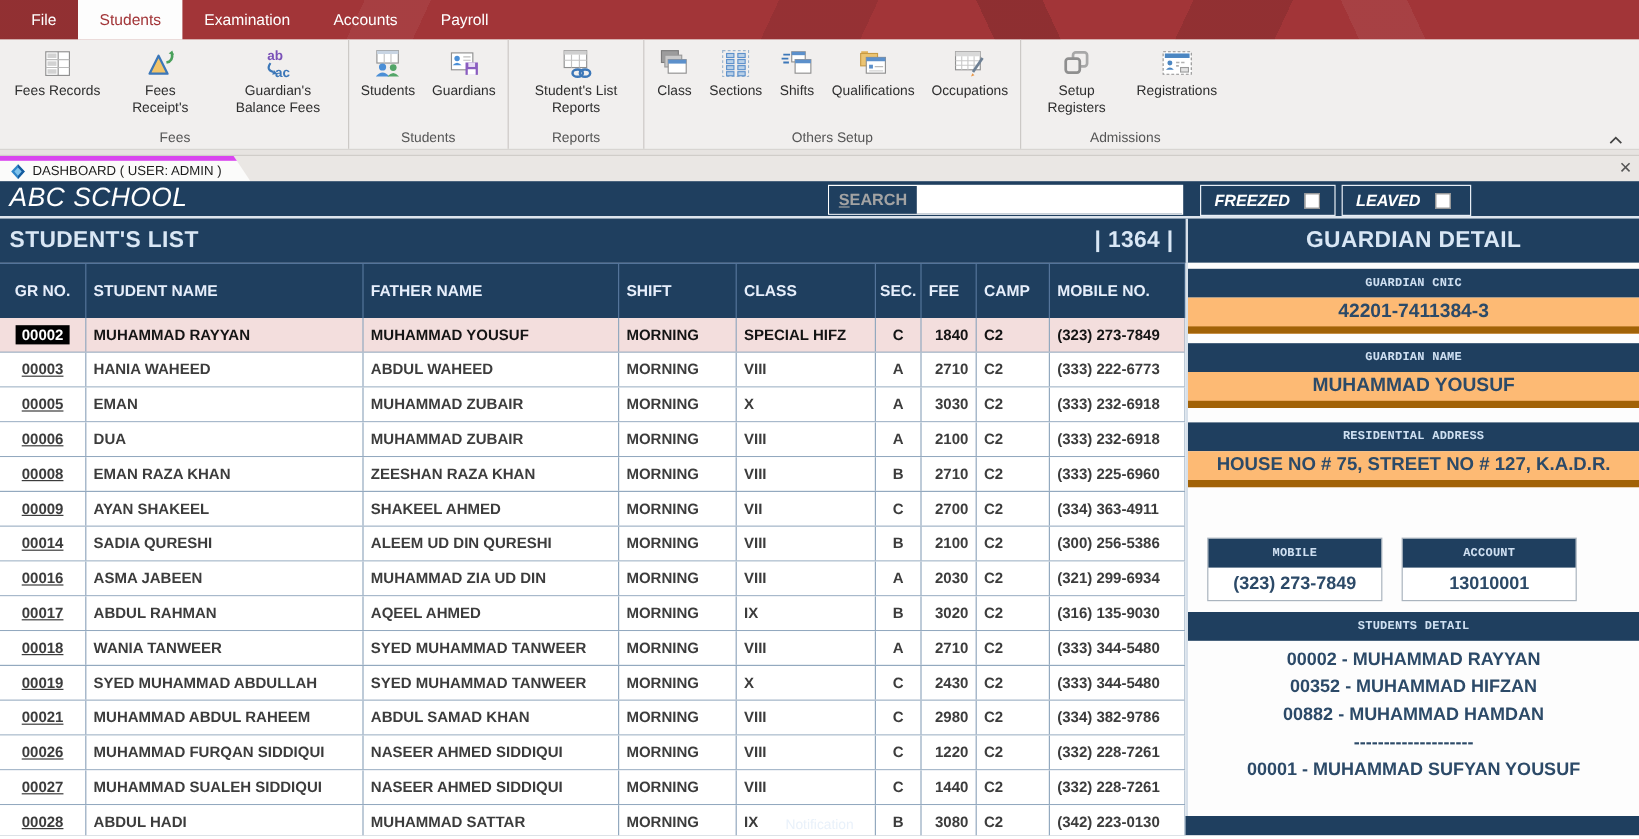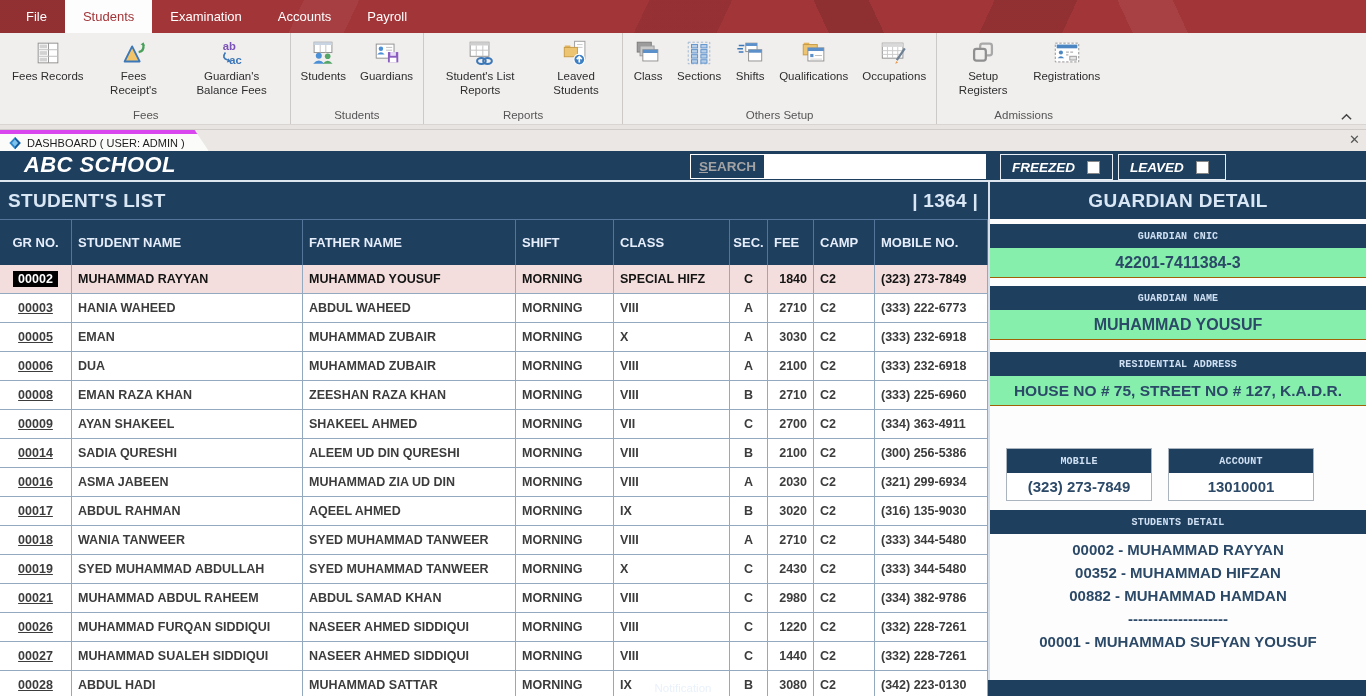--- a/index.html
+++ b/index.html
@@ -49,21 +49,21 @@
     padding:0 24px 0 8px; font-size:11px; font-weight:normal; color:#1c1c1c;
     clip-path:polygon(0 0, calc(100% - 14px) 0, 100% 100%, 0 100%);
     border-top:4px solid #d946ef;
   }
   .tab .icon svg { width:14px; height:14px; display:block; }
   .tab-close { position:absolute; right:6px; top:3px; font-size:13px; color:#555; line-height:1; }
   
   .titlebar { height:31px; background:var(--navy); position:relative; border-bottom:2px solid #dde5ee; }
   .school {
     position:absolute; left:8px; top:1px; color:#fff;
-    font-size:22px; font-weight:bold; font-style:italic; letter-spacing:.4px;margin-left:16px;
+    font-size:22px; font-weight:normal; font-style:italic; letter-spacing:.4px;
   }
   .search { position:absolute; left:690px; top:3px; height:25px; display:flex; border:1px solid #fff; }
   .search-label { background:var(--navy); color:#a3a3a3; font-weight:bold; font-size:13.5px; display:flex; align-items:center; padding:0 8px; }
   .search-label span { display:block; }
   .search-label span::first-letter { text-decoration:underline; }
   .search input { width:221px; border:none; outline:none; font-size:14px; padding:0 4px; font-family:inherit; }
   .chk {
     position:absolute; top:3px; height:25px; border:1px solid #e8eef5;
     display:flex; align-items:center; gap:12px; padding:12px 11px;
     color:#fff; font-style:italic; font-weight:bold; font-size:13.5px;
@@ -100,21 +100,21 @@
   .tr.sel .gr-link { background:#000; color:#fff; text-decoration:none; padding:1px 5px; }
   
   .gpanel { width:378px; background:#fdfdfd; border-left:2px solid #d7e0ea; padding-top:5px; }
   .g-bar {
     height:24px; background:var(--navy); color:#cfe0f2; font-weight:bold; font-size:10px;
     display:flex; align-items:center; justify-content:center; letter-spacing:.2px;font-family:Liberation Mono, monospace;
   }
   .g-bar.mt8 { margin-top:8px; } .g-bar.mt12 { margin-top:12px; }
   .g-val {
     min-height:30px; display:flex; align-items:center; justify-content:center;
-    color:#2c4a68; font-weight:bold; font-size:16px; border-bottom:1px solid #a16207; background:#86efac;
+    color:#2c4a68; font-weight:bold; font-size:16px; border-bottom:6px solid #a16207; background:#fdba74;
   }
   .g-val.addr { font-size:15.5px; }
   .gboxes { display:flex; gap:16px; padding-left:16px; margin-top:42px; margin-bottom:9px; }
   .gbox { width:146px; border:1px solid #aab4be; background:#fff; }
   .gbox .g-bar { height:24px; }
   .gbox .bval { height:27px; display:flex; align-items:center; justify-content:center; font-weight:bold; font-size:15px; color:#2c4a68; }
   .gstudents { padding-top:4px; }
   .gs-line { text-align:center; color:#2c4a68; font-weight:bold; font-size:15px; line-height:23px; white-space:nowrap; }
   
   .statusbar {
@@ -221,34 +221,20 @@
                 <line x1="12" y1="8" x2="12" y2="19.5" stroke="#c3c3c3"></line>
                 <line x1="19" y1="8" x2="19" y2="19.5" stroke="#c3c3c3"></line>
                 <line x1="5.5" y1="13" x2="25.5" y2="13" stroke="#c3c3c3"></line>
                 <g fill="none" stroke="#3c77b8" stroke-width="2.2">
                   <ellipse cx="17.5" cy="24.5" rx="4.6" ry="3.2"></ellipse>
                   <ellipse cx="24" cy="24.5" rx="4.6" ry="3.2"></ellipse>
                 </g>
               </svg>
             </span>
             <span class="lbl" data-name="ribbon-button-label">Student's List Reports</span>
-          </div>
-          <div class="ribbon-btn" data-name="ribbon-button-leaved-students">
-            <span class="icon" data-name="leaved-students-icon">
-              <svg viewBox="0 0 32 32">
-                <rect x="14.5" y="3.5" width="11" height="19" fill="#fff" stroke="#9b9b9b"></rect>
-                <line x1="17" y1="7" x2="23" y2="7" stroke="#c9c9c9"></line>
-                <line x1="17" y1="10" x2="23" y2="10" stroke="#c9c9c9"></line>
-                <rect x="4" y="8" width="6" height="3" fill="#e3b45c"></rect>
-                <rect x="3.5" y="10" width="14" height="10" fill="#ecc472" stroke="#c79a44"></rect>
-                <circle cx="19.5" cy="23" r="5.8" fill="#3d7fc4" stroke="#fff" stroke-width="1.2"></circle>
-                <path d="M19.5 26 v-5.5 M16.8 22.6 l2.7 -2.7 2.7 2.7" fill="none" stroke="#fff" stroke-width="1.8"></path>
-              </svg>
-            </span>
-            <span class="lbl" data-name="ribbon-button-label">Leaved Students</span>
           </div>
         </div>
         <div class="group-label" data-name="ribbon-group-label-reports">Reports</div>
       </div>
       <div class="ribbon-group" data-name="ribbon-group-others-setup">
         <div class="btn-row">
           <div class="ribbon-btn" data-name="ribbon-button-class">
             <span class="icon" data-name="class-icon">
               <svg viewBox="0 0 32 32">
                 <rect x="4.5" y="4.5" width="15" height="10.5" fill="#9c9c9c" stroke="#7a7a7a"></rect>

